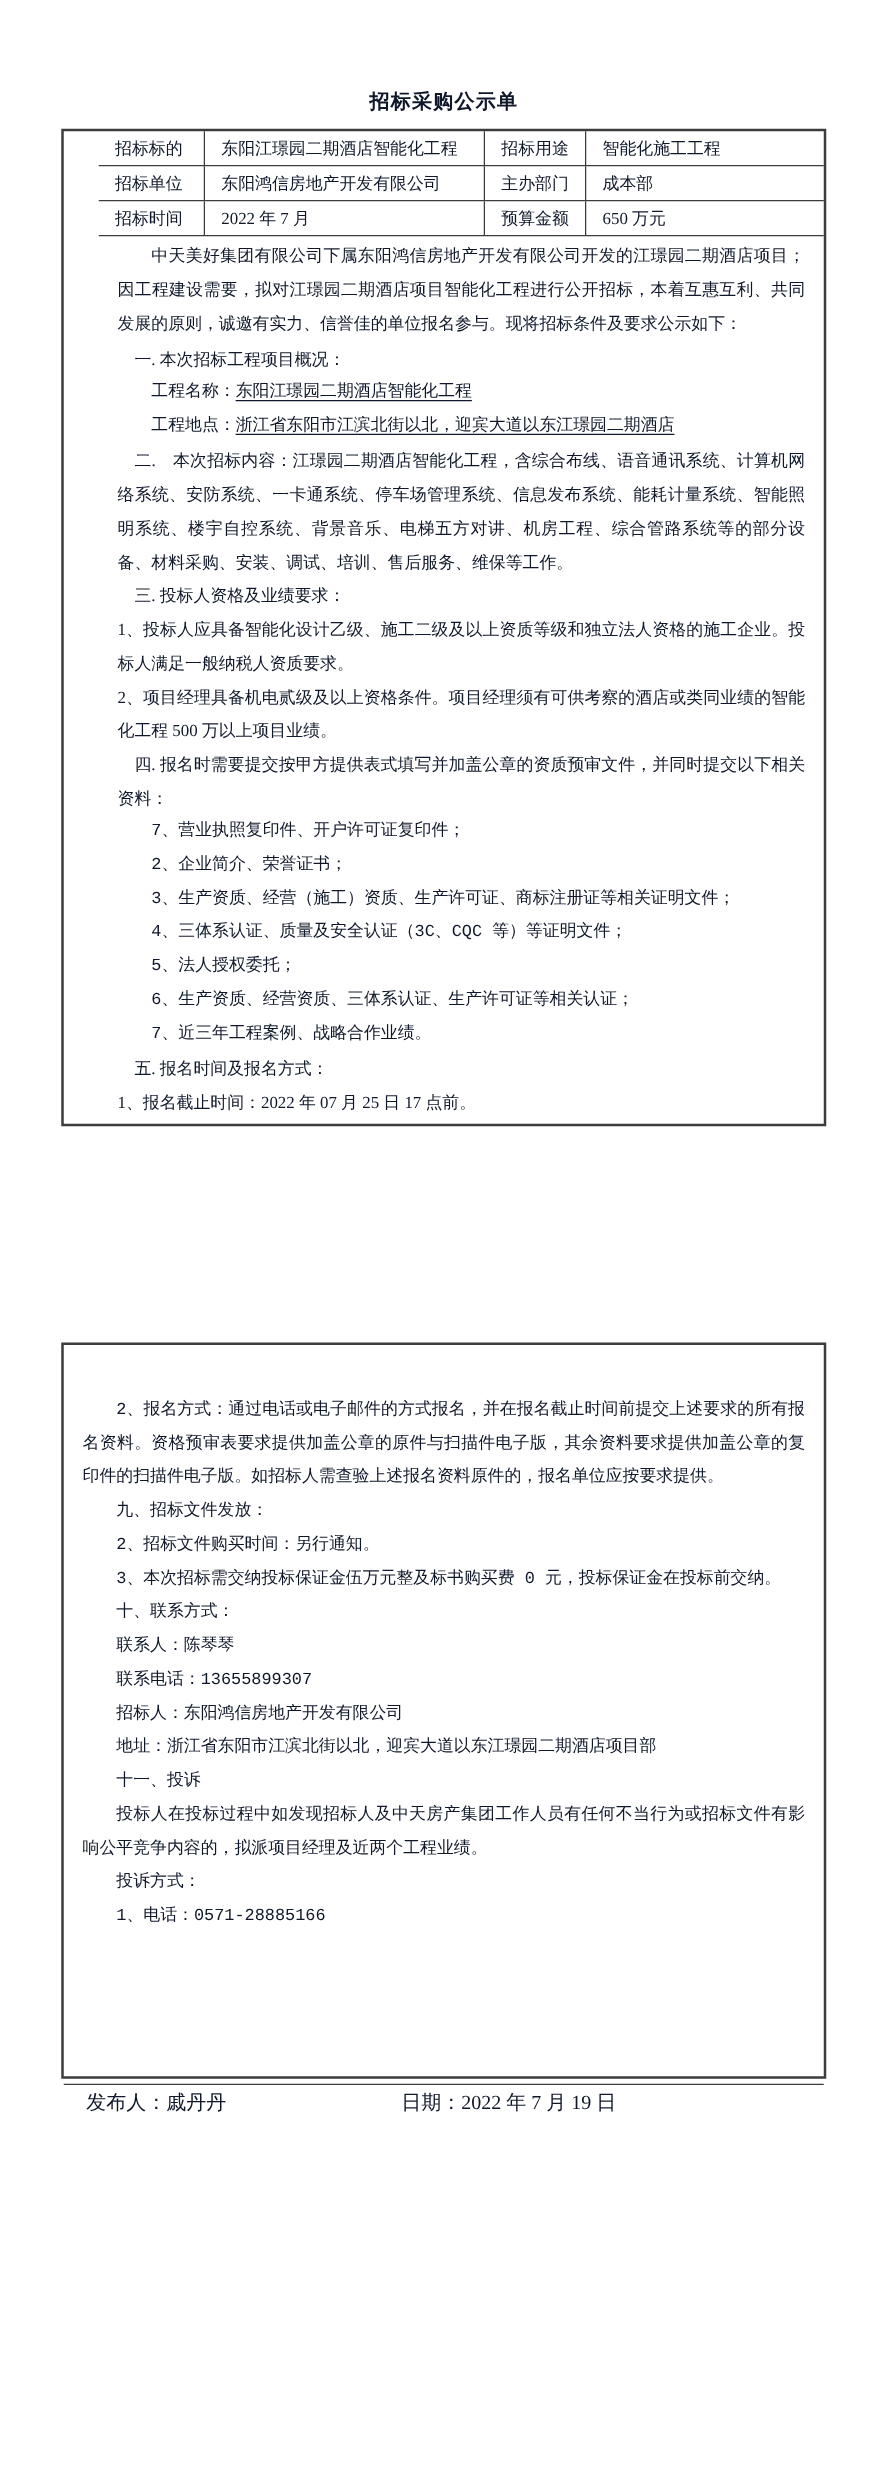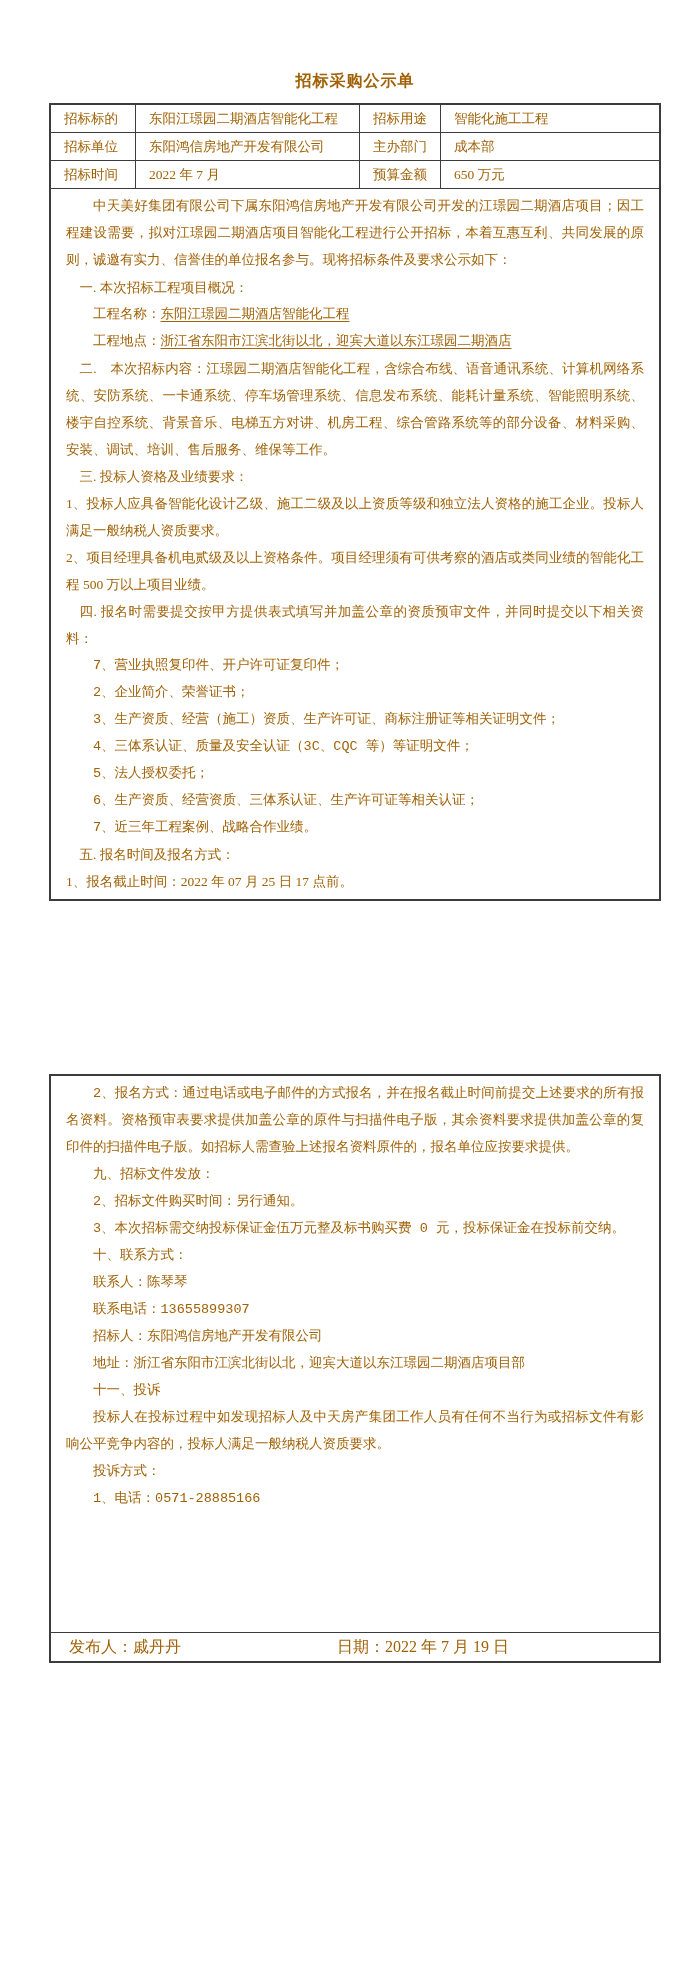--- a/index.html
+++ b/index.html
@@ -1,42 +1,42 @@
 <!DOCTYPE html>
 <html><head>
 <meta charset="utf-8">
 <style>
   html, body { margin: 0; padding: 0; background: #ffffff; }
   .page {
     position: relative;
     width: 700px;
     height: 1979px;
     background: #ffffff;
-    color: #a16207;
+    color: #0f172a;
     font-family: "Liberation Serif", "DejaVu Serif", serif;
   }
   .doc-title {
     position: absolute;
     top: 71px;
     left: 49px;
     width: 612px;
     text-align: center;
     font-size: 16px;
     font-weight: bold;
     letter-spacing: 1px;
   }
   .box {
     position: absolute;
     left: 49px;
     width: 612px;
     border: 2px solid #3c3c3c;
     box-sizing: border-box;
     background: #ffffff;
   }
-  .box1 { top: 103px; height: 798px; }
+  .box1 { top: 103px; height: 798px; padding-left: 28px; }
   .box2 { top: 1074px; height: 589px; }
   .hdr-row {
     display: grid;
     grid-template-columns: 85px 224px 81px 1fr;
     border-bottom: 1px solid #3c3c3c;
     height: 27px;
   }
   .hdr-row .cell {
     border-right: 1px solid #3c3c3c;
     display: flex;
@@ -49,34 +49,34 @@
   .hdr-row .cell:last-child { border-right: none; }
   .content {
     padding: 4px 15px 0 15px;
     font-size: 13.5px;
     line-height: 27px;
     text-align: justify;
     overflow: hidden;
     box-sizing: border-box;
   }
   .content1 { height: 710px; }
-  .content2 { height: 556px; }
+  .content2 { height: 556px; margin-top: 35px; }
   .content p { margin: 0; }
   .ind0 { text-indent: 0; }
   .ind1 { text-indent: 1em; }
   .ind2 { text-indent: 2em; font-family: Liberation Mono, monospace; }
   .u { text-decoration: underline; text-underline-offset: 3px; }
   .footer-row {
     position: relative;
     height: 28px;
     border-top: 1px solid #3c3c3c;
     font-size: 16px;
   }
   .footer-row .pub  { position: absolute; left: 18px;  top: 4px; white-space: nowrap; }
-  .footer-row .date { position: absolute; left: 286px; top: 4px; white-space: nowrap; font-family: Liberation Serif, serif; }
+  .footer-row .date { position: absolute; left: 270px; top: 4px; white-space: nowrap; font-family: Liberation Serif, serif; }
 </style>
 </head>
 <body>
 
 <div class="page">
 
   <div class="doc-title">招标采购公示单</div>
 
   <div class="box box1">
 
@@ -128,21 +128,21 @@
       <p class="ind2">2、报名方式：通过电话或电子邮件的方式报名，并在报名截止时间前提交上述要求的所有报名资料。资格预审表要求提供加盖公章的原件与扫描件电子版，其余资料要求提供加盖公章的复印件的扫描件电子版。如招标人需查验上述报名资料原件的，报名单位应按要求提供。</p>
       <p class="ind2">九、招标文件发放：</p>
       <p class="ind2">2、招标文件购买时间：另行通知。</p>
       <p class="ind2">3、本次招标需交纳投标保证金伍万元整及标书购买费 0 元，投标保证金在投标前交纳。</p>
       <p class="ind2">十、联系方式：</p>
       <p class="ind2">联系人：陈琴琴</p>
       <p class="ind2">联系电话：13655899307</p>
       <p class="ind2">招标人：东阳鸿信房地产开发有限公司</p>
       <p class="ind2">地址：浙江省东阳市江滨北街以北，迎宾大道以东江璟园二期酒店项目部</p>
       <p class="ind2">十一、投诉</p>
-      <p class="ind2">投标人在投标过程中如发现招标人及中天房产集团工作人员有任何不当行为或招标文件有影响公平竞争内容的，投标人满足一般纳税人资质要求。</p>
+      <p class="ind2">投标人在投标过程中如发现招标人及中天房产集团工作人员有任何不当行为或招标文件有影响公平竞争内容的，拟派项目经理及近两个工程业绩。</p>
       <p class="ind2">投诉方式：</p>
       <p class="ind2">1、电话：0571-28885166</p>
     </div>
     <div class="footer-row">
       <span class="pub">发布人：戚丹丹</span>
       <span class="date">日期：2022 年 7 月 19 日</span>
     </div>
   </div>
 
 </div>

